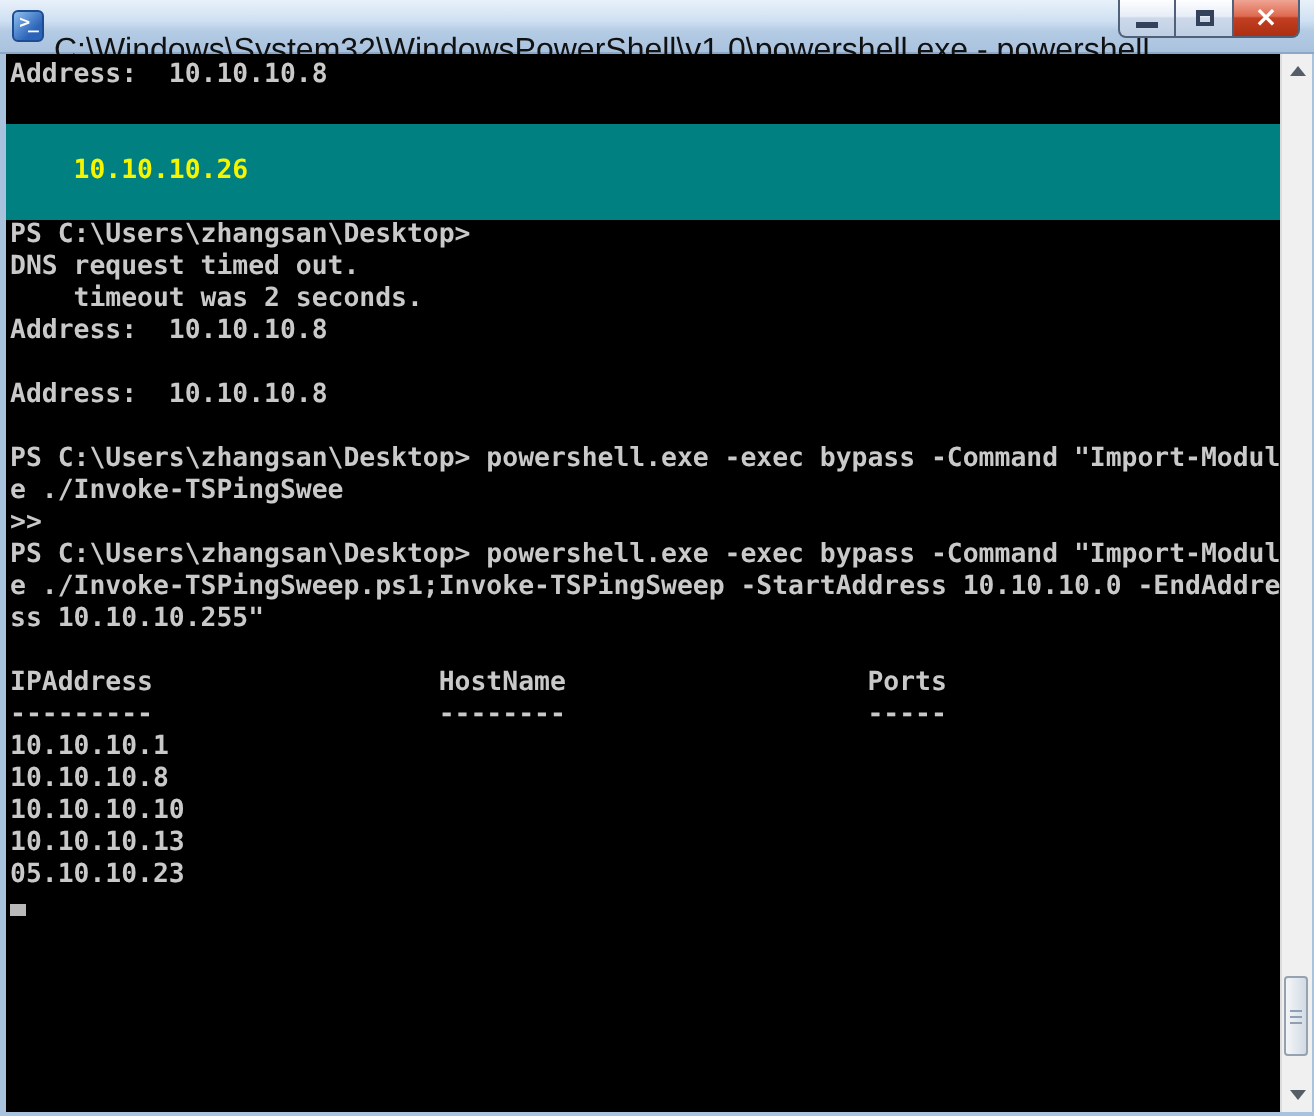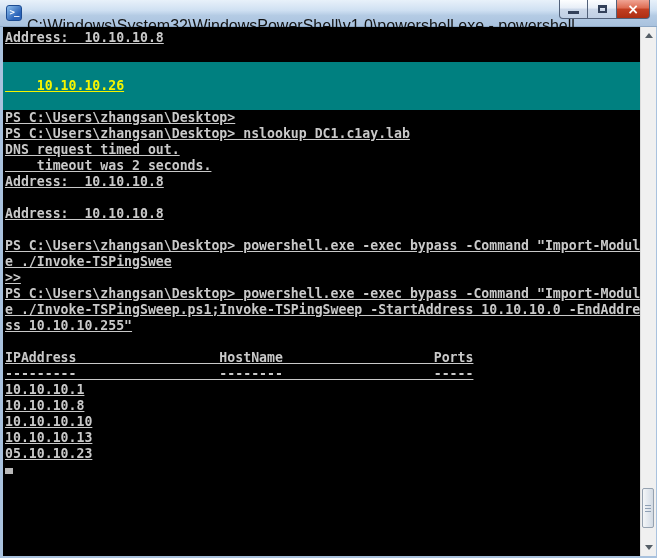--- a/index.html
+++ b/index.html
@@ -49,21 +49,21 @@
   
   .console{
     position:absolute;left:3px;top:27px;right:17px;bottom:2px;
     background:var(--console-bg,#000);overflow:hidden;
   }
   .console-text{
     font:bold 13.2px "DejaVu Sans Mono",monospace;
     line-height:16px;color:var(--console-fg,#c9c9c9);
     padding:3px 0 0 2px;
   }
-  .cline{min-height:16px;white-space:pre;text-decoration:underline;}
+  .cline{min-height:16px;white-space:pre;}
   .cline.progress{
     background:var(--progress-bg,#008080);
     color:var(--progress-fg,#ffff00);
     margin-left:-2px;padding-left:2px;
   }
   .cursor-block{
     display:inline-block;width:8px;height:6px;margin-top:6px;
     background:#b9b9b9;vertical-align:top;
   }
   
@@ -112,21 +112,20 @@
   <div class="frame-bottom"></div>
 
   <div class="console">
     <div class="console-text">
         <div class="cline">Address:  10.10.10.8</div>
         <div class="cline"></div>
         <div class="cline progress"></div>
         <div class="cline progress">    10.10.10.26</div>
         <div class="cline progress"></div>
         <div class="cline">PS C:\Users\zhangsan\Desktop&gt;</div>
-        <div class="cline">PS C:\Users\zhangsan\Desktop&gt; nslookup DC1.c1ay.lab</div>
         <div class="cline">DNS request timed out.</div>
         <div class="cline">    timeout was 2 seconds.</div>
         <div class="cline">Address:  10.10.10.8</div>
         <div class="cline"></div>
         <div class="cline">Address:  10.10.10.8</div>
         <div class="cline"></div>
         <div class="cline">PS C:\Users\zhangsan\Desktop&gt; powershell.exe -exec bypass -Command "Import-Modul</div>
         <div class="cline">e ./Invoke-TSPingSwee</div>
         <div class="cline">&gt;&gt;</div>
         <div class="cline">PS C:\Users\zhangsan\Desktop&gt; powershell.exe -exec bypass -Command "Import-Modul</div>

